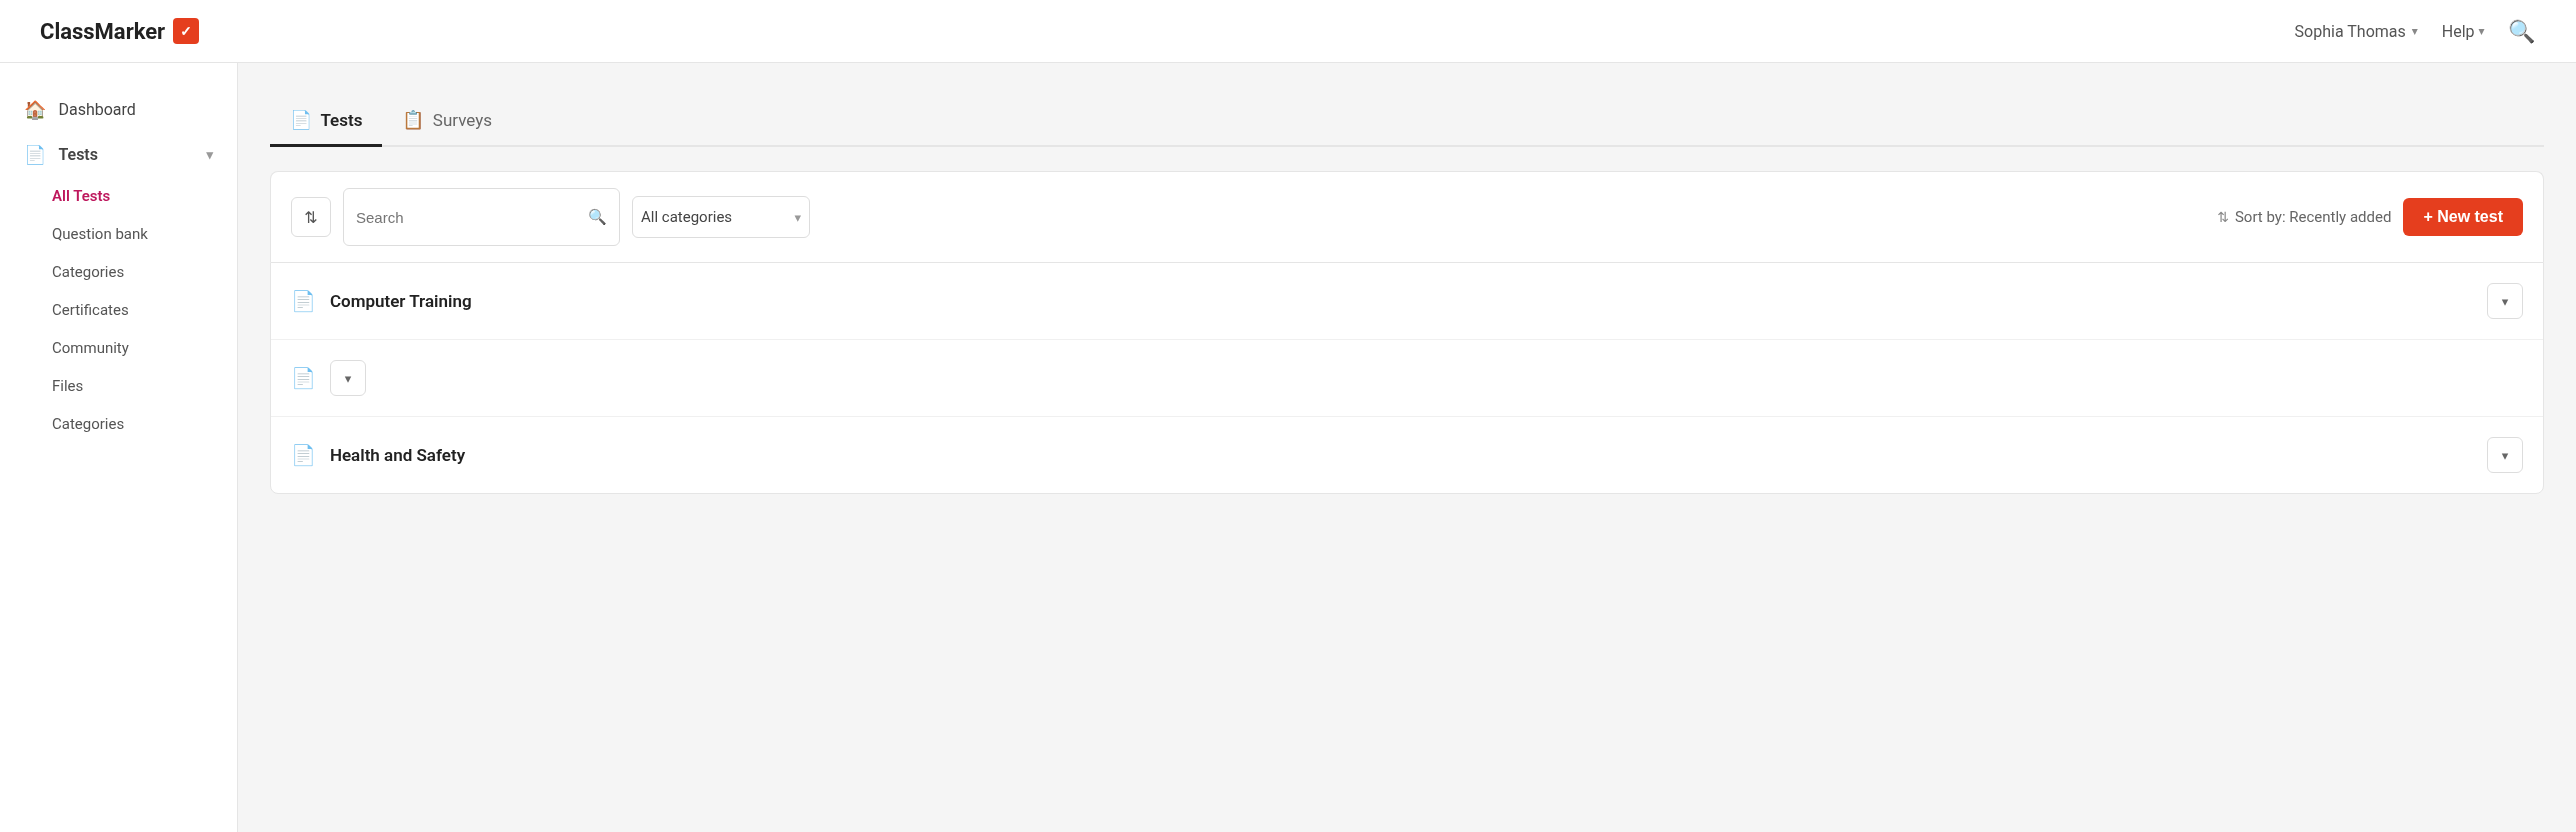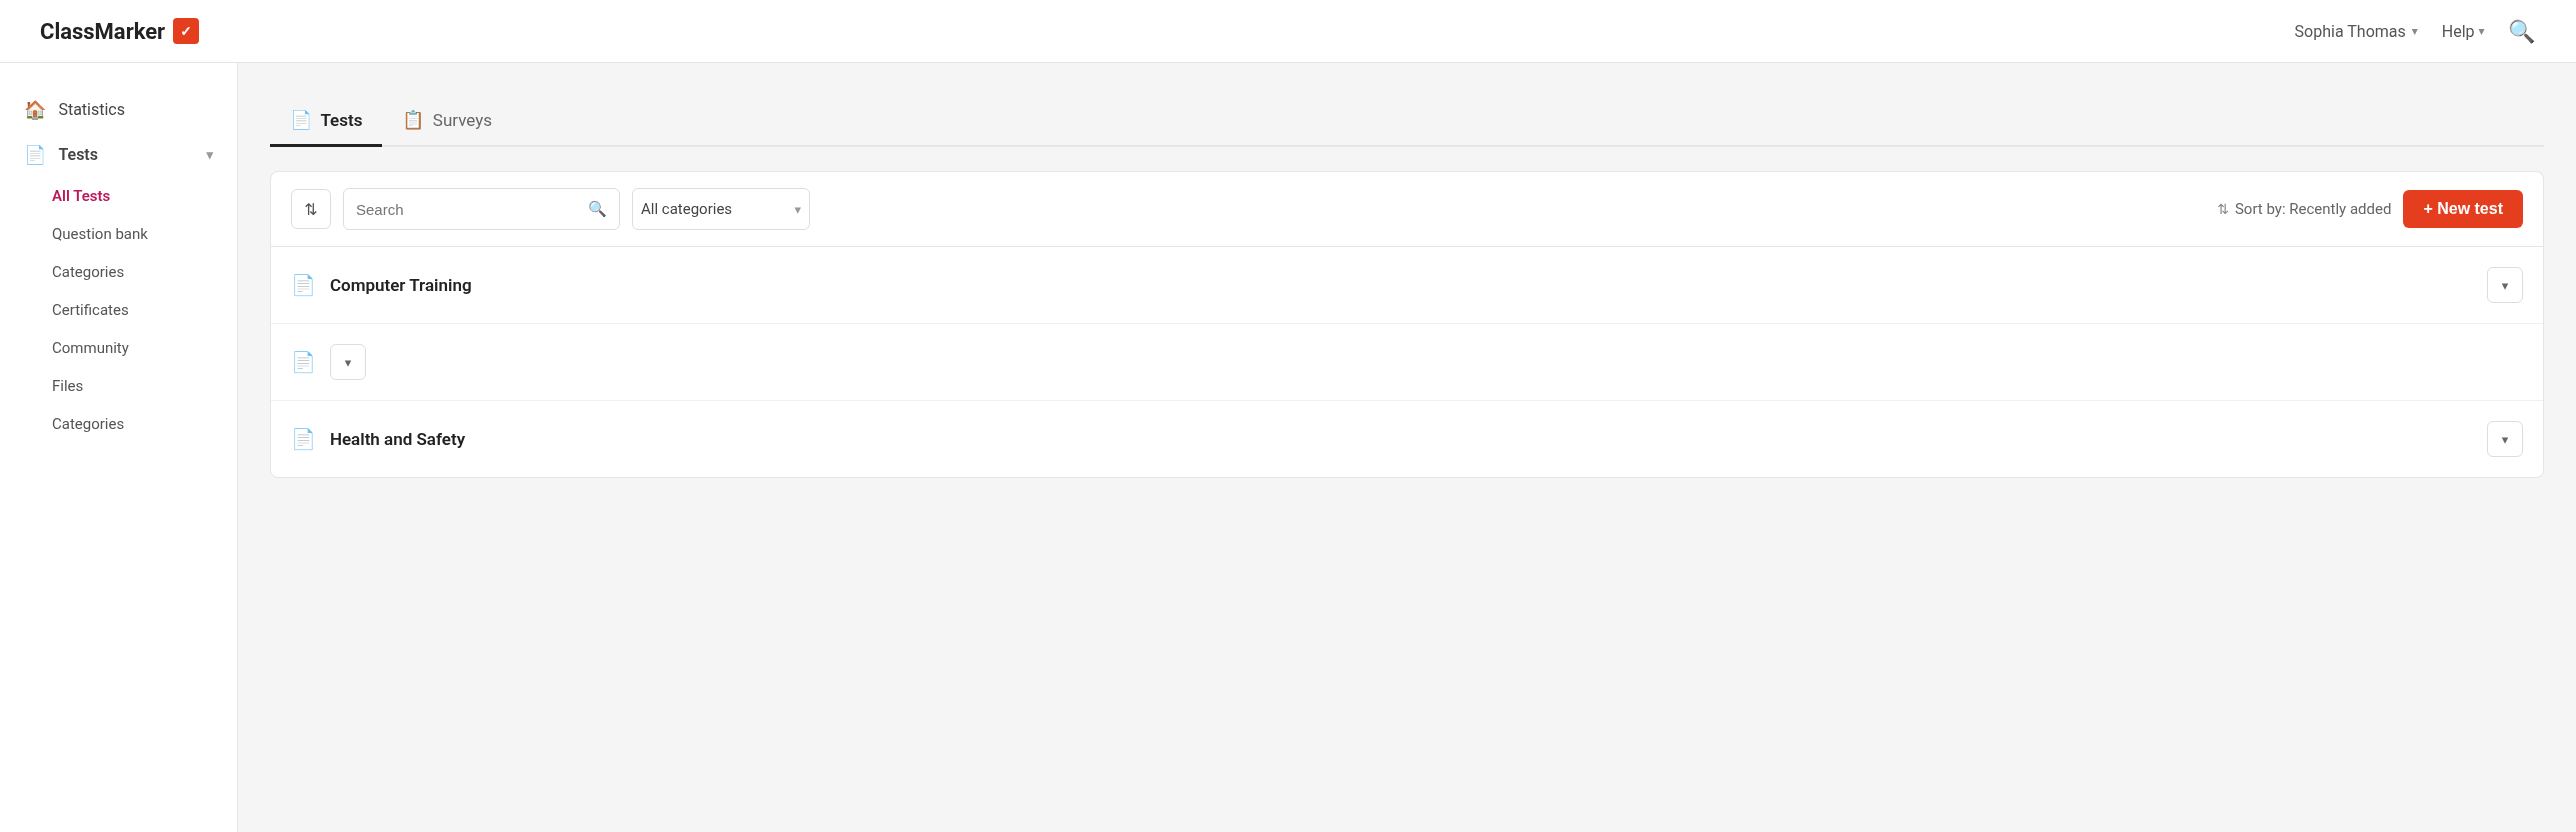--- a/index.html
+++ b/index.html
@@ -63,21 +63,21 @@
       border-radius: 8px 8px 0 0; border-bottom: none;
     }
     .sort-btn {
       width: 40px; height: 40px; border: 1px solid #ddd; border-radius: 6px;
       background: #fff; display: flex; align-items: center; justify-content: center;
       cursor: pointer; font-size: 16px; color: #555;
     }
     .search-box {
       display: flex; align-items: center; gap: 8px;
       border: 1px solid #ddd; border-radius: 6px; padding: 0 12px;
-      height: 42px; background: #fff; flex: 0 0 277px;
+      height: 58px; background: #fff; flex: 0 0 277px;
     }
     .search-box input {
       border: none; outline: none; font-size: 15px; color: #888; background: transparent; width: 100%;
     }
     .search-box-icon { color: #aaa; font-size: 15px; }
     .category-select {
       display: flex; align-items: center; gap: 8px;
       border: 1px solid #ddd; border-radius: 6px; padding: 0 8px;
       height: 42px; background: #fff; cursor: pointer; font-size: 15px; color: #444; min-width: 178px;
     }
@@ -128,21 +128,21 @@
     </div>
     <div class="search-icon-top">🔍</div>
   </div>
 </nav>
 
 <div class="layout">
 
   <aside class="sidebar">
     <div class="sidebar-item">
       <span class="item-icon">🏠</span>
-      <span>Statistics</span>
+      <span>Dashboard</span>
     </div>
     <div class="sidebar-item has-children">
       <span class="item-icon">📄</span>
       <span>Tests</span>
       <span class="expand-icon">▾</span>
     </div>
     <div class="sidebar-sub-item active">
       <span>All Tests</span>
     </div>
     <div class="sidebar-sub-item">

